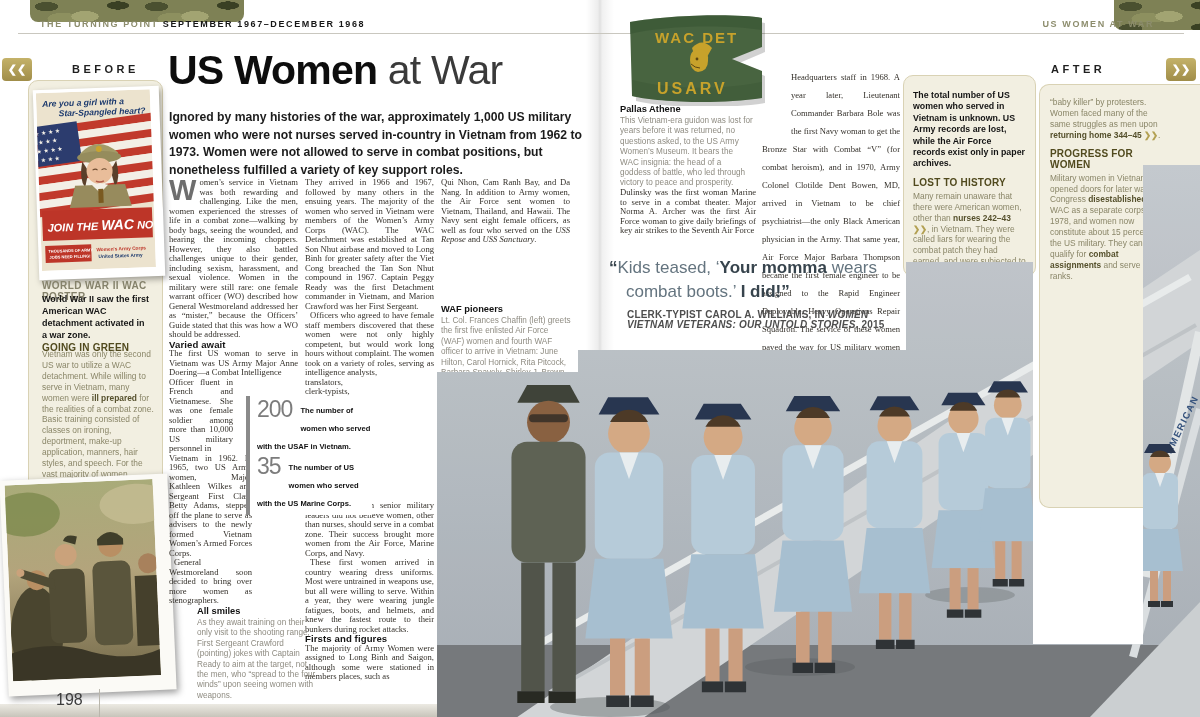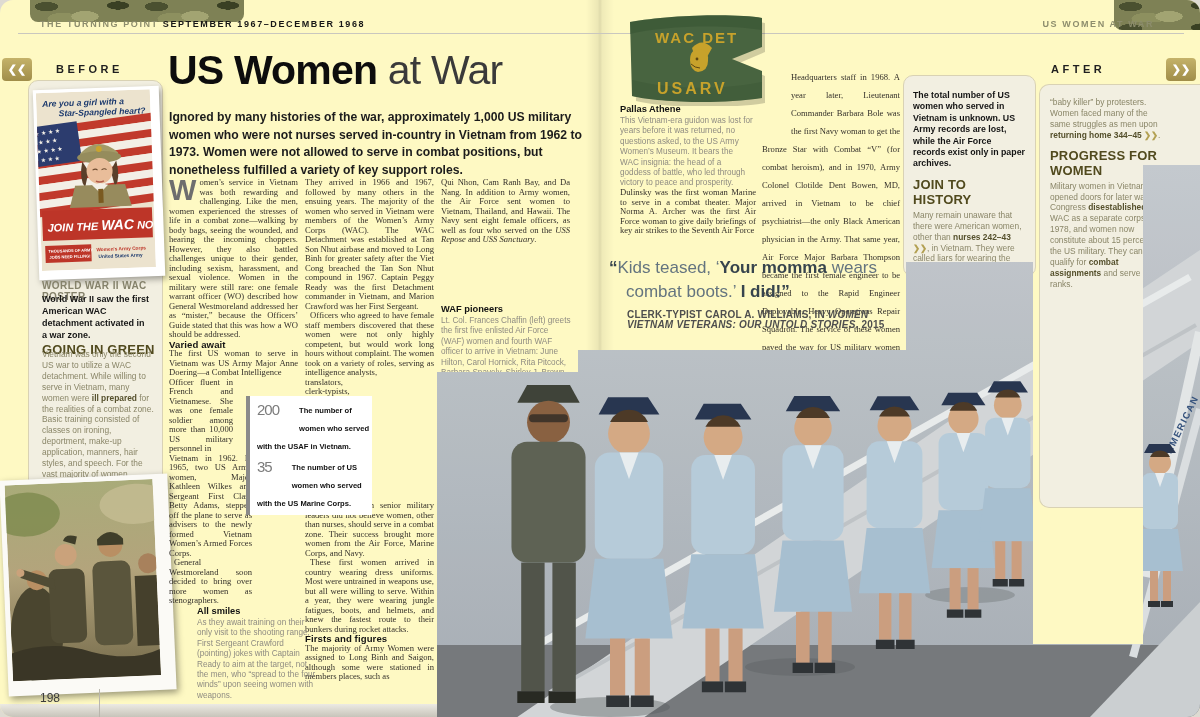--- a/index.html
+++ b/index.html
@@ -1,66 +1,66 @@
 <!DOCTYPE html>
 <html><head>
 <meta charset="utf-8">
 <style>
   html,body { margin:0; padding:0; background:#dedbd2; }
-  #spread { position:relative; width:1200px; height:717px; background:#fef9c3;
-            font-family:"Liberation Sans", sans-serif; overflow:hidden;border-radius:13px; }
+  #spread { position:relative; width:1200px; height:717px; background:#ffffff;
+            font-family:"Liberation Sans", sans-serif; overflow:hidden; }
   .abs { position:absolute; }
 
   
   .camo { position:absolute; top:0; height:22px; background-color:#7e8155;
     background-image:
       radial-gradient(ellipse 26px 10px at 15% 30%, #4a5030 45%, transparent 46%),
       radial-gradient(ellipse 30px 12px at 50% 75%, #a2a472 45%, transparent 46%),
       radial-gradient(ellipse 24px 9px at 80% 25%, #394023 45%, transparent 46%),
       radial-gradient(ellipse 34px 13px at 30% 85%, #8d905f 45%, transparent 46%);
     background-size:110px 22px; }
   #camo-left { left:30px; width:214px; border-radius:0 0 8px 8px; }
   #camo-right { left:1114px; width:86px; height:30px; border-radius:0 0 0 8px; }
   .hdr { position:absolute; top:19px; font-size:9px; font-weight:bold; letter-spacing:1.6px; color:#8d8d6d; white-space:nowrap; }
   .hdr .dates { color:#161616; }
   #hdr-right { right:46px; }
   #rule-top { left:18px; top:33px; width:1166px; height:1px; background:#c9c7bf; }
   .ba-label { position:absolute; top:63px; font-size:11px; font-weight:bold; letter-spacing:3.5px; color:#1f1f1f; }
-  #before-label { left:56px; } #after-label { left:1051px; }
+  #before-label { left:72px; } #after-label { left:1051px; }
   .chev-box { position:absolute; top:58px; width:30px; height:23px; border-radius:4px;
     background:linear-gradient(#c4b269,#a08d49); color:#fff; font-size:11px; font-weight:bold;
     text-align:center; line-height:23px; letter-spacing:0px; }
   #before-chev { left:2px; } #after-chev { left:1166px; }
 
   #gutter { left:586px; top:0; width:28px; height:717px;
     background:linear-gradient(90deg, rgba(0,0,0,0) 0%, rgba(0,0,0,.07) 42%, rgba(0,0,0,.12) 50%, rgba(0,0,0,.06) 58%, rgba(0,0,0,0) 100%); }
   #edge-bottom { left:0; top:704px; width:437px; height:13px; background:linear-gradient(#eceae3,#c7c4ba); }
 
   
   .panel { position:absolute; background:#f2efe1; border:1px solid #d9d2b4; border-radius:10px; box-sizing:border-box; }
   #before-panel { left:28px; top:80px; width:135px; height:417px; }
   #rsb { left:903px; top:75px; width:133px; height:202px; padding:14px 9px; }
   #after-panel { left:1039px; top:84px; width:161px; height:424px; border-radius:10px 0 0 10px; border-right:none; padding:12px 38px 0 10px; }
-  .panel-h { font-size:13px; font-weight:bold; color:#514a1e; margin:7px 0 3px; letter-spacing:.2px; }
+  .panel-h { font-size:10px; font-weight:bold; color:#514a1e; margin:7px 0 3px; letter-spacing:.2px; }
   .panel-text { font-size:8.4px; line-height:10.9px; color:#8a8668; }
   .panel-text b { color:#55502c; }
   .xref { color:#b3a052; font-weight:bold; }
   .rsb-lead { font-size:8.8px; line-height:11.4px; font-weight:bold; color:#141414; }
 
   
   #poster { left:36px; top:88px; width:120px; height:184px; background:#fff; padding:3px;
     box-shadow:2px 3px 6px rgba(0,0,0,.35); transform:rotate(-2deg); }
   #poster-caption { left:42px; top:280px; width:114px; font-size:10px; font-weight:bold; letter-spacing:.4px; color:#85826b; }
   #before-lead { left:42px; top:293px; width:110px; font-size:9px; line-height:12px; font-weight:bold; color:#161616; }
   #before-h { left:42px; top:335px; }
   #before-body { left:42px; top:349px; width:112px; }
 
   #snapshot { left:4px; top:477px; width:158px; height:206px; background:#fbfaf6; padding:5px;
     box-shadow:2px 3px 7px rgba(0,0,0,.4); transform:rotate(-2.5deg); }
-  #page-num { left:40px; top:691px; font-size:12px; color:#3c3c3c; }
+  #page-num { left:56px; top:691px; font-size:16px; color:#3c3c3c; }
   #pn-rule { left:99px; top:689px; width:1px; height:28px; background:#b9b6ac; }
 
   
   #title { left:168px; top:47px; font-size:41px; letter-spacing:-0.8px; white-space:nowrap; }
   .t-bold { font-weight:bold; color:#0d0d0d; }
   .t-light { font-weight:normal; color:#3a3a3a; }
   #intro { left:169px; top:109px; width:418px; font-size:12.2px; line-height:17.6px; font-weight:bold; color:#1c1c1c; }
 
   
   .bodycol { position:absolute; top:178px; width:129px; font-family:"Liberation Serif", serif;
@@ -75,21 +75,21 @@
   .pindent { text-indent:5px; }
   .narrow-mid { margin-left:72px; width:57px; }
   .it { font-style:italic; }
   .pennant-spacer { float:left; width:26px; height:46px; margin:9px 3px 0 0; }
   #rp1 { left:620px; top:188px; width:136px; }
   #rp2 { left:762px; top:68px; width:138px; line-height:18px; }
 
   
   #statbox { left:246px; top:396px; width:126px; background:#fff; border-left:4px solid #8a8a8a; padding:3px 0 2px 7px; box-sizing:border-box; }
   .stat { overflow:hidden; margin-bottom:3px; }
-  .stat-num { float:left; font-size:15px; line-height:21px; color:#7c7c7c; letter-spacing:-1px; margin-right:20px; }
+  .stat-num { float:left; font-size:23px; line-height:21px; color:#7c7c7c; letter-spacing:-1px; margin-right:8px; }
   .stat-label { font-size:7.6px; line-height:8.8px; font-weight:bold; color:#111; }
 
   
   .cap { position:absolute; }
   .cap-title { font-size:9.3px; font-weight:bold; color:#121212; margin-bottom:2px; }
   .cap-text { font-size:8.2px; line-height:10.4px; color:#8f8c82; }
   #all-smiles { left:197px; top:606px; width:120px; }
   #waf-cap { left:441px; top:304px; width:131px; }
   #pallas-cap { left:620px; top:104px; width:133px; }
 
@@ -258,21 +258,21 @@
   <div id="rp1" class="bodycol" style="top:188px">Dulinsky was the first woman Marine to serve in a combat theater. Major Norma A. Archer was the first Air Force woman to give daily briefings of key air strikes to the Seventh Air Force</div>
   <div id="rp2" class="bodycol" style="top:68px"><span class="pennant-spacer"></span><span>Headquarters staff in 1968. A year later, Lieutenant Commander Barbara Bole was the first Navy woman to get the Bronze Star with Combat “V” (for combat heroism), and in 1970, Army Colonel Clotilde Dent Bowen, MD, arrived in Vietnam to be chief psychiatrist—the only Black American physician in the Army. That same year, Air Force Major Barbara Thompson became the first female engineer to be assigned to the Rapid Engineer Deployable, Heavy Operations Repair Squadron. The service of these women paved the way for US military women thereafter.</span></div>
 
   <div id="quote" class="abs">
     <div class="qline"><span class="qmark">“</span><span>Kids teased, ‘</span><b>Your momma</b><span> wears combat boots.’ </span><b>I did!</b><span class="qmark">”</span></div>
     <div class="q-attr"><span>CLERK-TYPIST CAROL A. WILLIAMS, IN </span><span class="it">WOMEN VIETNAM VETERANS: OUR UNTOLD STORIES</span><span>, 2015</span></div>
   </div>
 
   <div id="rsb" class="panel">
     <div class="rsb-lead">The total number of US women who served in Vietnam is unknown. US Army records are lost, while the Air Force records exist only in paper archives.</div>
-    <div class="panel-h">JOIN TO HISTORY</div>
+    <div class="panel-h">LOST TO HISTORY</div>
     <div class="panel-text"><span>Many remain unaware that there were American women, other than </span><b>nurses 242–43 </b><span class="xref">❯❯</span><span>, in Vietnam. They were called liars for wearing the combat patch they had earned, and were subjected to harsh criticism—Specialist Sherri Tipton remembered being called a</span></div>
   </div>
 
   <div id="after-panel" class="panel">
     <div class="panel-text"><span>“baby killer” by protesters. Women faced many of the same struggles as men upon </span><b>returning home 344–45 </b><span class="xref">❯❯</span><span>.</span></div>
     <div class="panel-h">PROGRESS FOR WOMEN</div>
     <div class="panel-text"><span>Military women in Vietnam opened doors for later wars. Congress </span><b>disestablished</b><span> the WAC as a separate corps in 1978, and women now constitute about 15 percent of the US military. They can qualify for </span><b>combat assignments</b><span> and serve at all ranks.</span></div>
   </div>
 
   <div id="guidon" class="abs">

